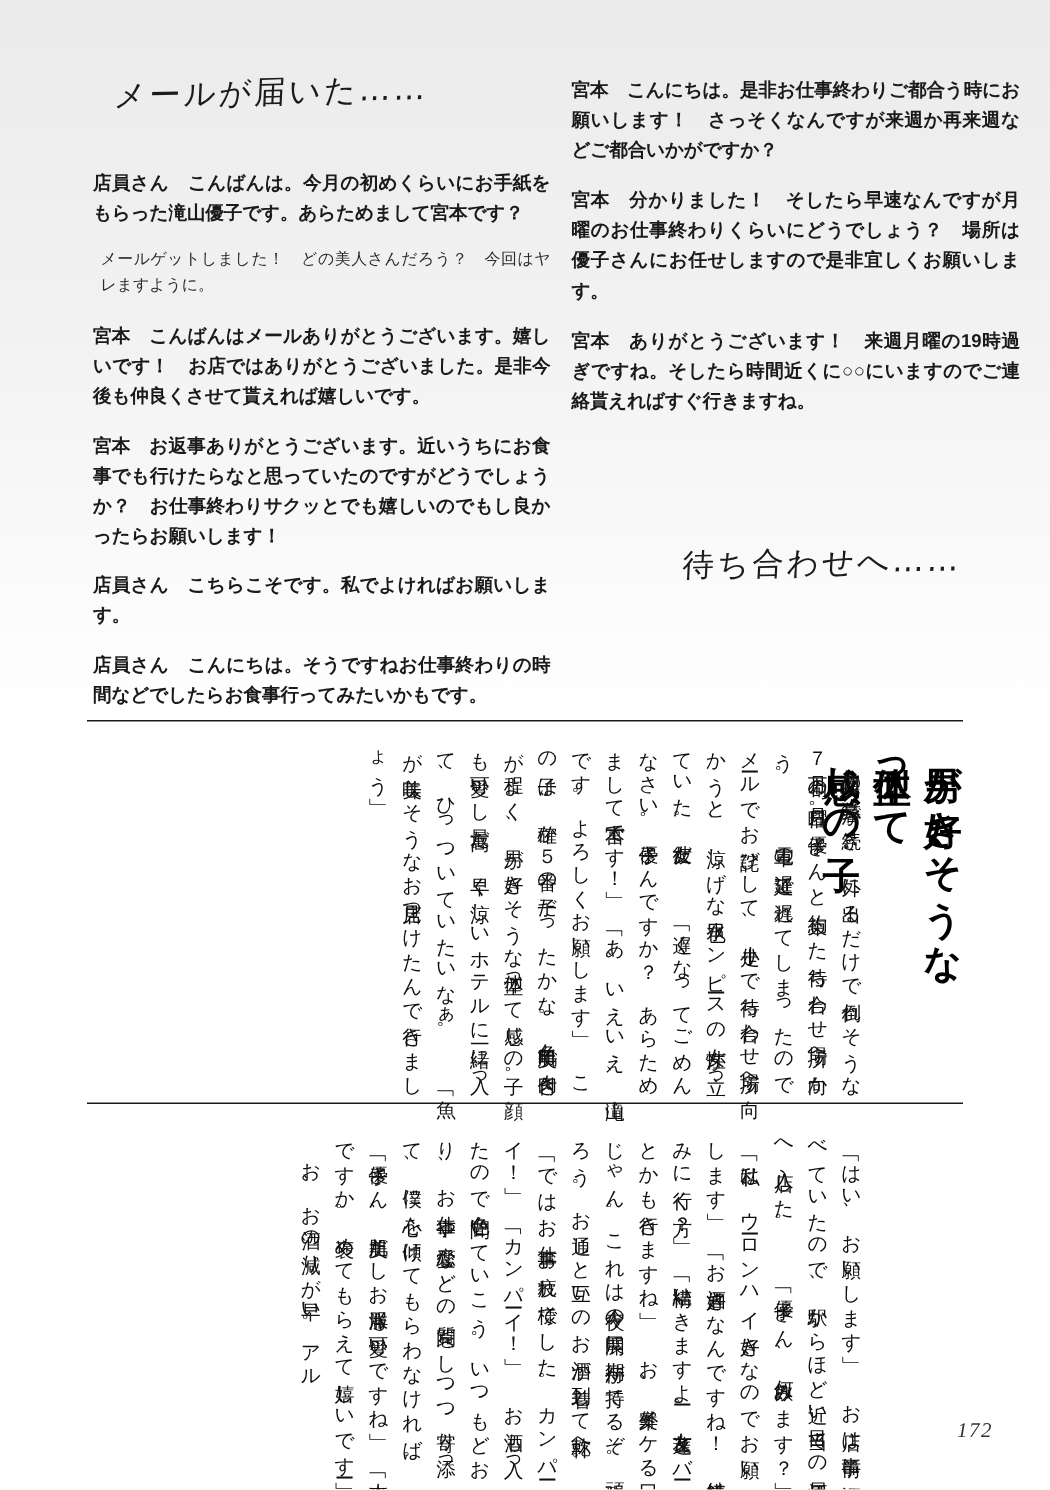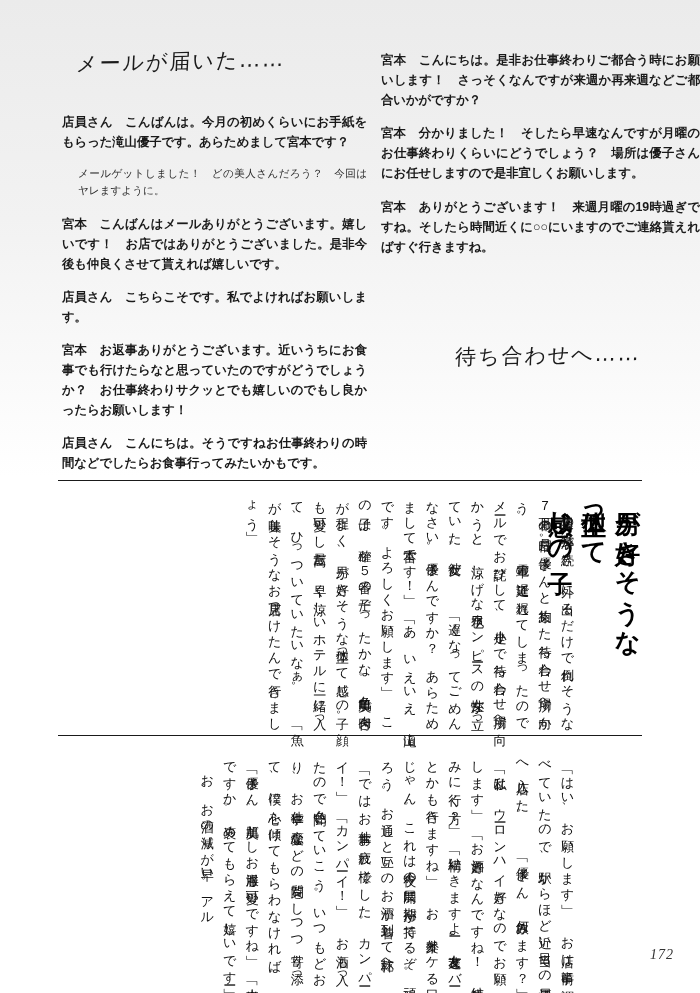--- a/index.html
+++ b/index.html
@@ -23,21 +23,21 @@
     width: 700px;
     height: 478px;
     display: flex;
   }
   .mail-col {
     box-sizing: border-box;
     width: 320px;
     padding-top: 32px;
   }
   .mail-col-left { margin-left: 62px; padding-right: 14px; }
-  .mail-col-right { margin-left: 0px; }
+  .mail-col-right { margin-left: 0px; padding-right: 20px; }
 
   .handwrite-title {
     font-family: "DejaVu Sans", sans-serif;
     font-size: 21px;
     font-weight: 400;
     letter-spacing: 2px;
     color: #1b1b1b;
     margin: 18px 0 34px 14px;
     transform: rotate(-1.4deg) skewX(-4deg);
     transform-origin: left center;
@@ -55,21 +55,21 @@
     text-align: justify;
     letter-spacing: -0.1px;
   }
   .msg .spk { font-weight: bold; }
   .msg .spk::after { content: "\3000"; }
   .aside {
     font-size: 10.6px;
     line-height: 1.62;
     font-weight: normal;
     color: #2a2a2a;
-    margin: 0 0 14px 16px;
+    margin: 0 0 14px 5px;
     text-align: justify;
   }
   
   .rule {
     position: absolute;
     left: 58px;
     width: 584px;
     height: 0;
     border-top: 1.6px solid #1a1a1a;
   }
@@ -106,21 +106,21 @@
     font-weight: bold;
     line-height: 1.35;
     letter-spacing: 1px;
     color: #000;
     height: 210px;
   }
   .vtitle span { display: block; }
 
   .page-num {
     position: absolute;
-    right: 26px;
+    right: 38px;
     bottom: 30px;
     font-family: "Liberation Serif", "DejaVu Serif", serif;
     font-style: italic;
     font-size: 14px;
     color: #333;
     letter-spacing: 1px;
   }
 </style>
 </head>
 <body>
@@ -136,25 +136,25 @@
         <span class="spk">店員さん</span><span>こんばんは。今月の初めくらいにお手紙をもらった滝山優子です。あらためまして宮本です？</span>
       </p>
 
       <p class="aside">メールゲットしました！　どの美人さんだろう？　今回はヤレますように。</p>
 
       <p class="msg">
         <span class="spk">宮本</span><span>こんばんはメールありがとうございます。嬉しいです！　お店ではありがとうございました。是非今後も仲良くさせて貰えれば嬉しいです。</span>
       </p>
 
       <p class="msg">
+        <span class="spk">宮本</span><span>お返事ありがとうございます。近いうちにお食事でも行けたらなと思っていたのですがどうでしょうか？　お仕事終わりサクッとでも嬉しいのでもし良かったらお願いします！</span>
+      </p>
+
+      <p class="msg">
         <span class="spk">店員さん</span><span>こちらこそです。私でよければお願いします。</span>
-      </p>
-
-      <p class="msg">
-        <span class="spk">宮本</span><span>お返事ありがとうございます。近いうちにお食事でも行けたらなと思っていたのですがどうでしょうか？　お仕事終わりサクッとでも嬉しいのでもし良かったらお願いします！</span>
       </p>
 
       <p class="msg">
         <span class="spk">店員さん</span><span>こんにちは。そうですねお仕事終わりの時間などでしたらお食事行ってみたいかもです。</span>
       </p>
 
     </div>
 
     <div class="mail-col mail-col-right">
       <div style="height:18px"></div>

